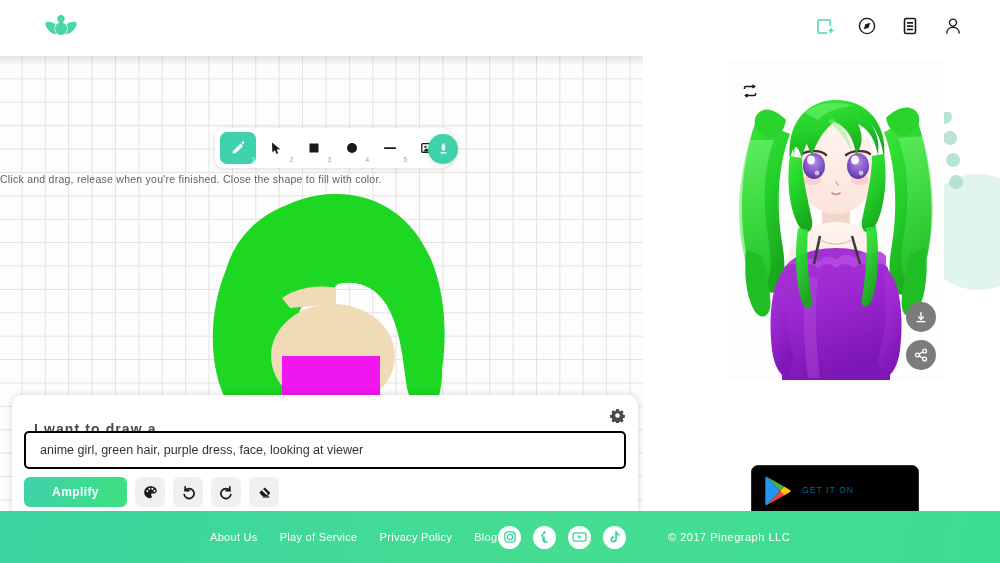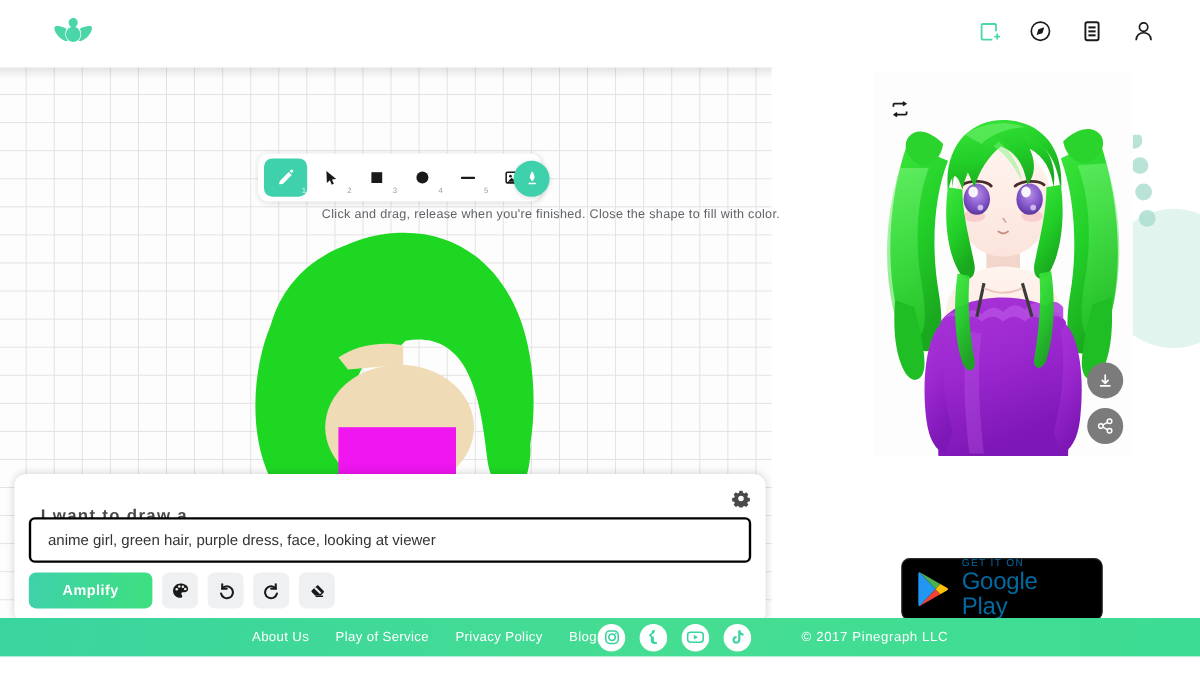--- a/index.html
+++ b/index.html
@@ -59,21 +59,21 @@
     line-height: 1;
   }
   .tool.active .num { color: #d9f6ee; }
   .stamp-btn {
     position: absolute; left: 428px; top: 78px; width: 30px; height: 30px;
     border-radius: 50%; background: #3fd1ab; display:flex; align-items:center;
     justify-content:center; cursor:pointer; z-index: 12;
     box-shadow: 0 1px 4px rgba(0,0,0,0.15);
   }
   .hint {
-    position: absolute; left: 0; top: 117px; width: 650px; text-align: right;
+    position: absolute; left: 0; top: 117px; width: 650px; text-align: left;
     font-size: 10.5px; color: #5f6368; letter-spacing: 0.25px; z-index: 11;
   }
 
   
   .sketch { position: absolute; left: 0; top: 0; width: 643px; height: 471px; }
 
   
   .prompt-panel {
     position: absolute; left: 12px; top: 395px; width: 626px; height: 125px;
     background: #ffffff; border-radius: 10px;
@@ -133,21 +133,21 @@
     position: absolute; left: 751px; top: 465px; width: 168px; height: 52px;
     background: #000; border-radius: 7px; display: flex; align-items: center;
     padding: 0 12px; cursor: pointer; border: 1.2px solid #2a2a2a;
   }
   .gplay-txt { margin-left: 9px; color: #0369a1; }
   .gplay-txt .t1 { font-size: 8.5px; letter-spacing: 1.1px; display:block; line-height: 1; margin-bottom: 2px; }
   .gplay-txt .t2 { font-size: 20px; letter-spacing: -0.2px; display:block; line-height: 1.05; }
 
   
   .footer {
-    position: absolute; left: 0; bottom: 16px; width: 1000px; height: 32px;
+    position: absolute; left: 0; bottom: 0; width: 1000px; height: 52px;
     background: linear-gradient(100deg, #3ad49f 0%, #45dd92 55%, #3ddc94 100%);
     display: flex; align-items: center; z-index: 30;
   }
   .foot-links { position: absolute; left: 210px; display: flex; gap: 22px; }
   .foot-links a {
     color: #ffffff; font-size: 11px; text-decoration: none; letter-spacing: 0.3px; cursor:pointer;
   }
   .foot-social { position: absolute; left: 498px; display: flex; gap: 12px; align-items: center; }
   .soc { width: 23px; height: 23px; border-radius: 50%; background: #fff; display:flex; align-items:center; justify-content:center; cursor:pointer; }
   .copyright { position: absolute; left: 668px; color: #ffffff; font-size: 11px; letter-spacing: 0.5px; }
@@ -443,21 +443,20 @@
 
   <div class="gplay">
     <svg width="29" height="32" viewBox="0 0 29 32">
       <path d="M2.2 1.4 C1.6 1.8 1.3 2.6 1.3 3.6 V28.4 C1.3 29.4 1.6 30.2 2.2 30.6 L16 16 Z" fill="#2196f3"></path>
       <path d="M2.2 1.4 L20 11.6 L16 16 Z" fill="#4caf50"></path>
       <path d="M2.2 30.6 L16 16 L20 20.4 Z" fill="#f44336"></path>
       <path d="M20 11.6 L25.6 14.8 C27 15.6 27 16.4 25.6 17.2 L20 20.4 L16 16 Z" fill="#ffc107"></path>
     </svg>
     <div class="gplay-txt">
       <span class="t1">GET IT ON</span>
-      <span class="t2">Google Play</span>
     </div>
   </div>
 
   <div class="footer">
     <div class="foot-links">
       <a>About Us</a>
       <a>Play of Service</a>
       <a>Privacy Policy</a>
       <a>Blog</a>
     </div>

